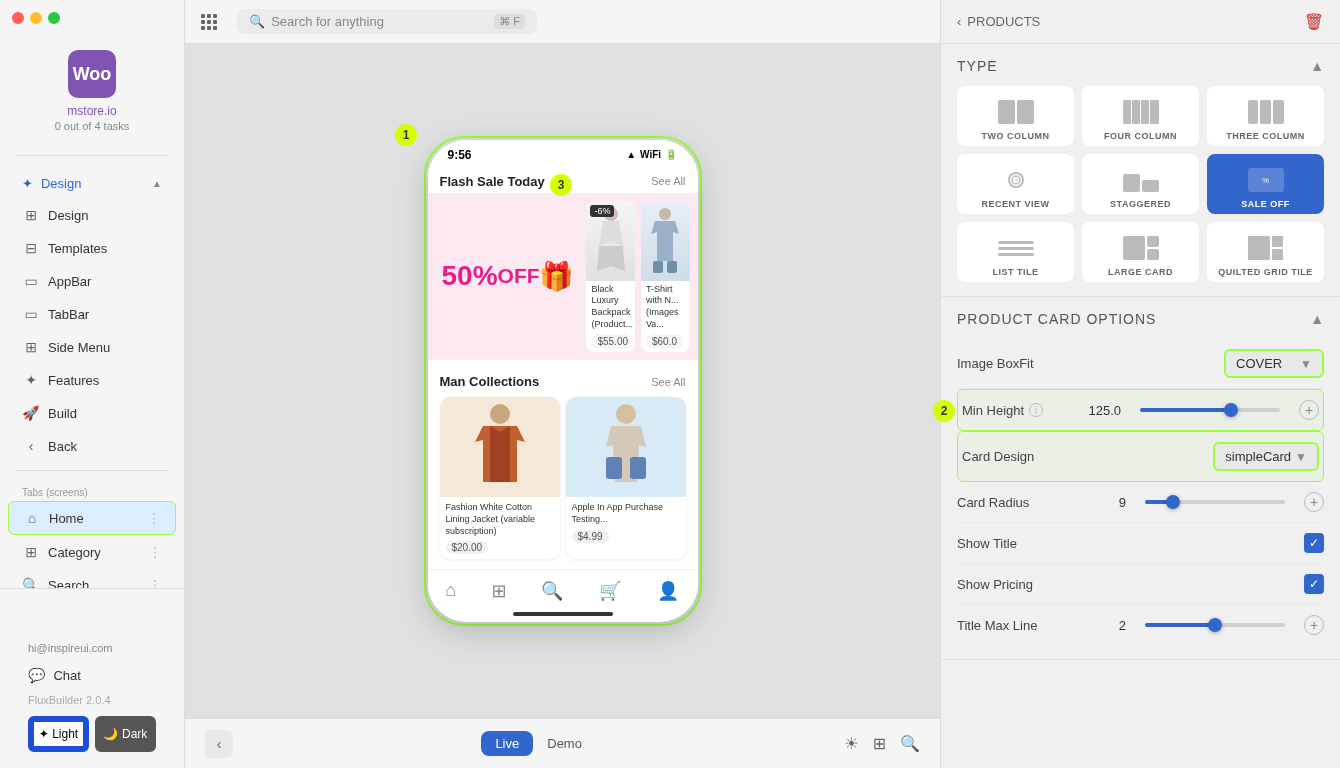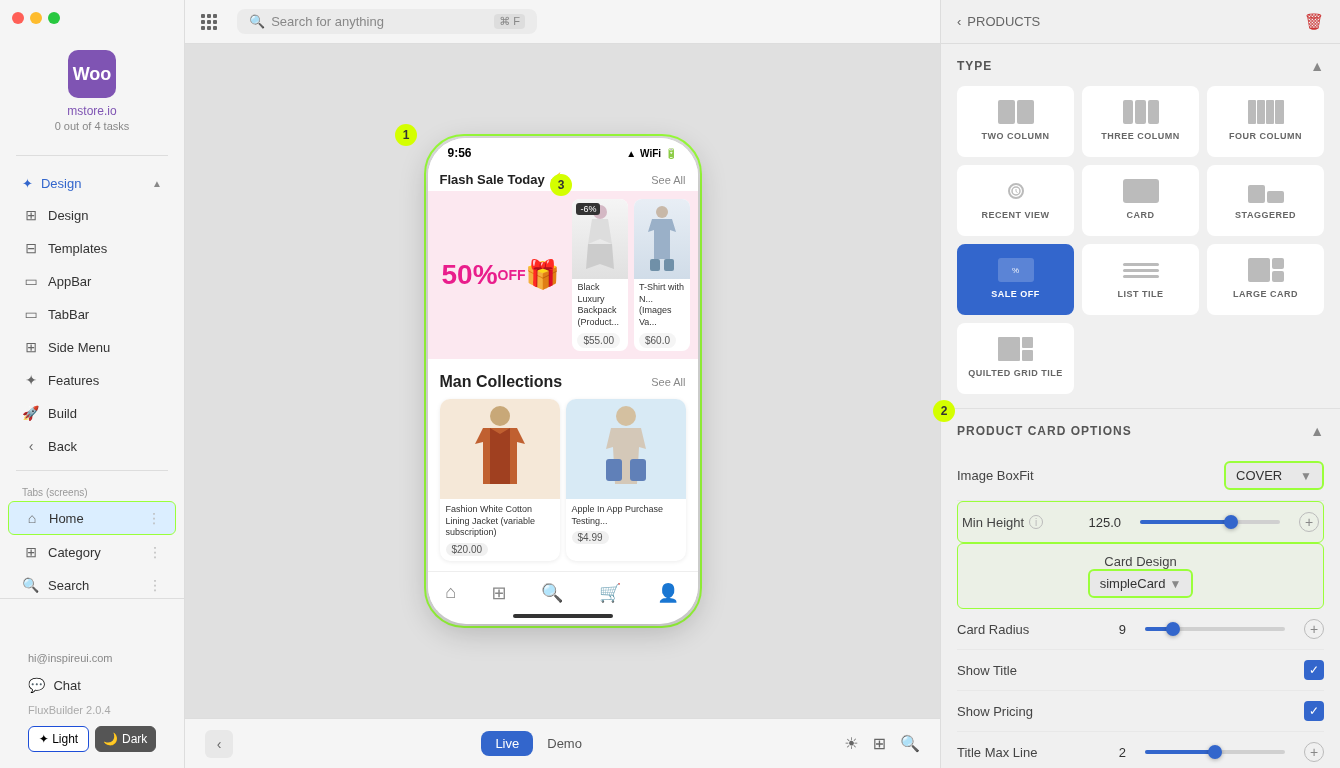--- a/index.html
+++ b/index.html
@@ -27,21 +27,21 @@
     .tabs-label { font-size: 10px; color: #999; padding: 8px 22px 2px; text-transform: none; }
     .sidebar-tab-item { display: flex; align-items: center; justify-content: space-between; padding: 7px 14px; cursor: pointer; border-radius: 6px; margin: 1px 8px; color: #333; font-size: 13px; }
     .sidebar-tab-item.active { background: #dbeeff; }
     .tab-item-left { display: flex; align-items: center; }
     .tab-dots { color: #bbb; font-size: 14px; }
     .sidebar-bottom { padding: 10px 14px; border-top: 1px solid #ddd; }
     .sidebar-email { font-size: 11px; color: #888; padding: 6px 14px; margin-top: 37px; }
     .sidebar-chat { display: flex; align-items: center; padding: 7px 14px; cursor: pointer; color: #333; font-size: 13px; }
     .sidebar-version { font-size: 11px; color: #aaa; padding: 4px 14px; }
     .theme-toggle { display: flex; gap: 6px; padding: 6px 14px; }
-    .theme-btn { flex: 1; padding: 5px 0; border: 1px solid #1d4ed8; border-radius: 6px; font-size: 12px; cursor: pointer; background: white; text-align: center; }
+    .theme-btn { flex: 1; padding: 5px 0; border: 6px solid #1d4ed8; border-radius: 6px; font-size: 12px; cursor: pointer; background: white; text-align: center; }
     .theme-btn.active { background: #555; color: white; border-color: #555; }
 
     
     .main-area { flex: 1; display: flex; flex-direction: column; background: #e0e0e0; }
     .topbar { height: 44px; background: #f5f5f5; border-bottom: 1px solid #ddd; display: flex; align-items: center; padding: 0 16px; gap: 12px; }
     .grid-icon { display: grid; grid-template-columns: repeat(3,4px); gap: 2px; margin-right: 8px; cursor: pointer; }
     .grid-dot { width: 4px; height: 4px; background: #666; border-radius: 1px; }
     .search-bar { display: flex; align-items: center; background: #ebebeb; border-radius: 8px; padding: 5px 12px; gap: 6px; flex: 1; max-width: 300px; font-size: 13px; color: #888; cursor: pointer; }
     .search-shortcut { background: #ddd; border-radius: 4px; padding: 1px 5px; font-size: 11px; color: #888; }
 
@@ -56,32 +56,32 @@
     .phone { width: 270px; background: white; border-radius: 38px; overflow: hidden; box-shadow: 0 8px 30px rgba(0,0,0,0.2); }
     .phone-status-bar { background: white; padding: 8px 20px 4px; display: flex; justify-content: space-between; align-items: center; font-size: 12px; font-weight: 600; }
     .phone-status-icons { display: flex; gap: 4px; align-items: center; font-size: 10px; }
     .phone-content { background: white; overflow: hidden; }
     .flash-sale-header { display: flex; justify-content: space-between; align-items: center; padding: 8px 12px 4px; }
     .flash-sale-title { font-size: 13px; font-weight: 700; color: #222; }
     .see-all-btn { font-size: 11px; color: #888; }
     .flash-sale-row { display: flex; background: #fce8f0; padding: 8px; gap: 6px; }
     .sale-main-card { background: #fce8f0; flex: 0 0 90px; display: flex; align-items: center; justify-content: center; padding: 6px; position: relative; }
     .sale-percent { font-size: 28px; font-weight: 900; color: #e91e8c; line-height: 1; }
-    .sale-off { font-size: 14px; font-weight: 700; color: #e91e8c; }
+    .sale-off { font-size: 21px; font-weight: 700; color: #e91e8c; }
     .sale-gift { font-size: 28px; }
     .sale-product-card { background: white; border-radius: 8px; flex: 1; overflow: hidden; position: relative; }
     .sale-badge { position: absolute; top: 4px; left: 4px; background: #333; color: white; font-size: 9px; padding: 1px 4px; border-radius: 3px; }
     .product-img-placeholder { height: 80px; background: #f0f0f0; display: flex; align-items: center; justify-content: center; overflow: hidden; }
     .product-img-dress { background: linear-gradient(180deg, #f5f5f5 0%, #e0e0e0 100%); }
     .product-img-shirt { background: linear-gradient(180deg, #e8eef5 0%, #d0dce8 100%); }
     .product-name { font-size: 9px; color: #333; padding: 3px 5px 1px; line-height: 1.3; }
     .product-price { text-align: center; font-size: 10px; color: #555; background: #f5f5f5; border-radius: 10px; padding: 2px 6px; margin: 3px 5px; display: inline-block; }
     .man-collections { padding: 10px 0; }
     .man-coll-header { display: flex; justify-content: space-between; align-items: center; padding: 4px 12px 8px; }
-    .man-coll-title { font-size: 16px; font-weight: 700; color: #222; }
+    .man-coll-title { font-size: 13px; font-weight: 700; color: #222; }
     .products-grid { display: flex; gap: 6px; padding: 0 12px; }
     .product-card { background: white; border-radius: 10px; overflow: hidden; flex: 1; box-shadow: 0 1px 4px rgba(0,0,0,0.08); }
     .product-card-img { height: 100px; overflow: hidden; display: flex; align-items: center; justify-content: center; background: #f5e8d8; }
     .product-card-img.blue-bg { background: #d8eaf5; }
     .product-card-body { padding: 5px 6px; }
     .product-card-name { font-size: 9px; color: #333; line-height: 1.3; }
     .product-card-price { font-size: 10px; color: #555; background: #f0f0f0; border-radius: 8px; padding: 1px 6px; margin-top: 4px; display: inline-block; }
     .phone-navbar { display: flex; justify-content: space-around; padding: 10px 0 6px; border-top: 1px solid #eee; background: white; }
     .phone-nav-icon { font-size: 18px; color: #888; }
     .phone-home-indicator { height: 4px; width: 100px; background: #333; border-radius: 2px; margin: 4px auto 6px; }
@@ -96,26 +96,26 @@
     .mode-demo { background: transparent; color: #555; }
     .bottom-icons { display: flex; gap: 14px; align-items: center; font-size: 16px; color: #666; cursor: pointer; }
 
     
     .right-panel { width: 400px; min-width: 400px; background: #f0f0f0; border-left: 1px solid #ddd; display: flex; flex-direction: column; overflow-y: auto; }
     .panel-header { display: flex; align-items: center; justify-content: space-between; padding: 12px 16px; background: #f0f0f0; border-bottom: 1px solid #ddd; }
     .panel-back { display: flex; align-items: center; gap: 6px; color: #666; font-size: 13px; cursor: pointer; }
     .panel-trash { color: #cc3333; font-size: 16px; cursor: pointer; }
     .panel-section { padding: 14px 16px; border-bottom: 1px solid #e0e0e0; }
     .panel-section-header { display: flex; justify-content: space-between; align-items: center; margin-bottom: 12px; }
-    .panel-section-title { font-size: 12px; font-weight: 700; color: #555; letter-spacing: 1px; text-transform: uppercase; }
+    .panel-section-title { font-size: 14px; font-weight: 400; color: #555; letter-spacing: 1px; text-transform: uppercase; }
     .panel-collapse { color: #888; font-size: 14px; cursor: pointer; }
 
     
     .type-grid { display: grid; grid-template-columns: repeat(3, 1fr); gap: 8px; }
-    .type-item { display: flex; flex-direction: column; align-items: center; padding: 8px 4px 14px; background: white; border-radius: 8px; cursor: pointer; border: 2px solid transparent; }
+    .type-item { display: flex; flex-direction: column; align-items: center; padding: 8px 4px 3px; background: white; border-radius: 8px; cursor: pointer; border: 2px solid transparent; }
     .type-item.selected { background: #3366cc; border-color: #3366cc; }
     .type-item.selected .type-label { color: white; }
     .type-icon { width: 44px; height: 32px; display: flex; align-items: center; justify-content: center; }
     .type-label { font-size: 9px; color: #666; text-align: center; text-transform: uppercase; letter-spacing: 0.5px; margin-top: 3px; font-weight: 600; }
 
     
     .option-row { display: flex; align-items: center; justify-content: space-between; padding: 10px 0; border-bottom: 1px solid #e8e8e8; }
     .option-row:last-child { border-bottom: none; }
     .option-label { font-size: 13px; color: #444; display: flex; align-items: center; gap: 5px; }
     .option-info { width: 14px; height: 14px; border-radius: 50%; border: 1px solid #bbb; color: #bbb; font-size: 10px; display: flex; align-items: center; justify-content: center; cursor: pointer; }
@@ -436,61 +436,55 @@
           <div class="icon-two-col">
               <div></div>
               <div></div>
             </div>
         </div>
         <span class="type-label">TWO COLUMN</span>
       </div>
 
       <div class="type-item">
         <div class="type-icon">
+          <div class="icon-four-col">
+              <div></div>
+              <div></div>
+              <div></div>
+              <div></div>
+            </div>
+        </div>
+        <span class="type-label">FOUR COLUMN</span>
+      </div>
+
+      <div class="type-item">
+        <div class="type-icon">
           <div class="icon-three-col">
               <div></div>
               <div></div>
               <div></div>
             </div>
         </div>
         <span class="type-label">THREE COLUMN</span>
-      </div>
-
-      <div class="type-item">
-        <div class="type-icon">
-          <div class="icon-four-col">
-              <div></div>
-              <div></div>
-              <div></div>
-              <div></div>
-            </div>
-        </div>
-        <span class="type-label">FOUR COLUMN</span>
       </div>
 
       <div class="type-item">
         <div class="type-icon">
           <div class="icon-recent">
             <div class="icon-recent-circle">
               <svg width="10" height="10" viewBox="0 0 10 10">
                   <circle cx="5" cy="5" r="4" fill="none" stroke="#bbb" stroke-width="1.5"></circle>
                   <path d="M5 3v2.5l1.5 1" stroke="#bbb" stroke-width="1" fill="none"></path>
                 </svg>
             </div>
           </div>
         </div>
         <span class="type-label">RECENT VIEW</span>
       </div>
 
-      <div class="type-item">
-        <div class="type-icon">
-          <div class="icon-card"></div>
-        </div>
-        <span class="type-label">CARD</span>
-      </div>
 
       <div class="type-item">
         <div class="type-icon">
           <div class="icon-staggered">
               <div></div>
               <div></div>
             </div>
         </div>
         <span class="type-label">STAGGERED</span>
       </div>
@@ -562,21 +556,21 @@
       <div class="slider-container">
         <span class="slider-value">125.0</span>
         <div class="slider-track">
           <div class="slider-fill" style="width:65%;"></div>
           <div class="slider-thumb" style="left:65%;"></div>
         </div>
         <div class="slider-plus">+</div>
       </div>
     </div>
 
-    <div class="option-row" style="border: 1.5px solid #9aff3a; border-radius: 6px; background: rgba(154,255,58,0.05); padding: 10px 4px; flex-direction: column;">
+    <div class="option-row" style="border: 1.5px solid #9aff3a; border-radius: 6px; background: rgba(154,255,58,0.05); padding: 10px 4px;">
       <span class="option-label">Card Design</span>
       <div class="option-select highlighted">
         <span>simpleCard</span>
         <span class="option-select-dropdown">▼</span>
       </div>
     </div>
 
     <div class="option-row">
       <span class="option-label">Card Radius</span>
       <div class="slider-container">

